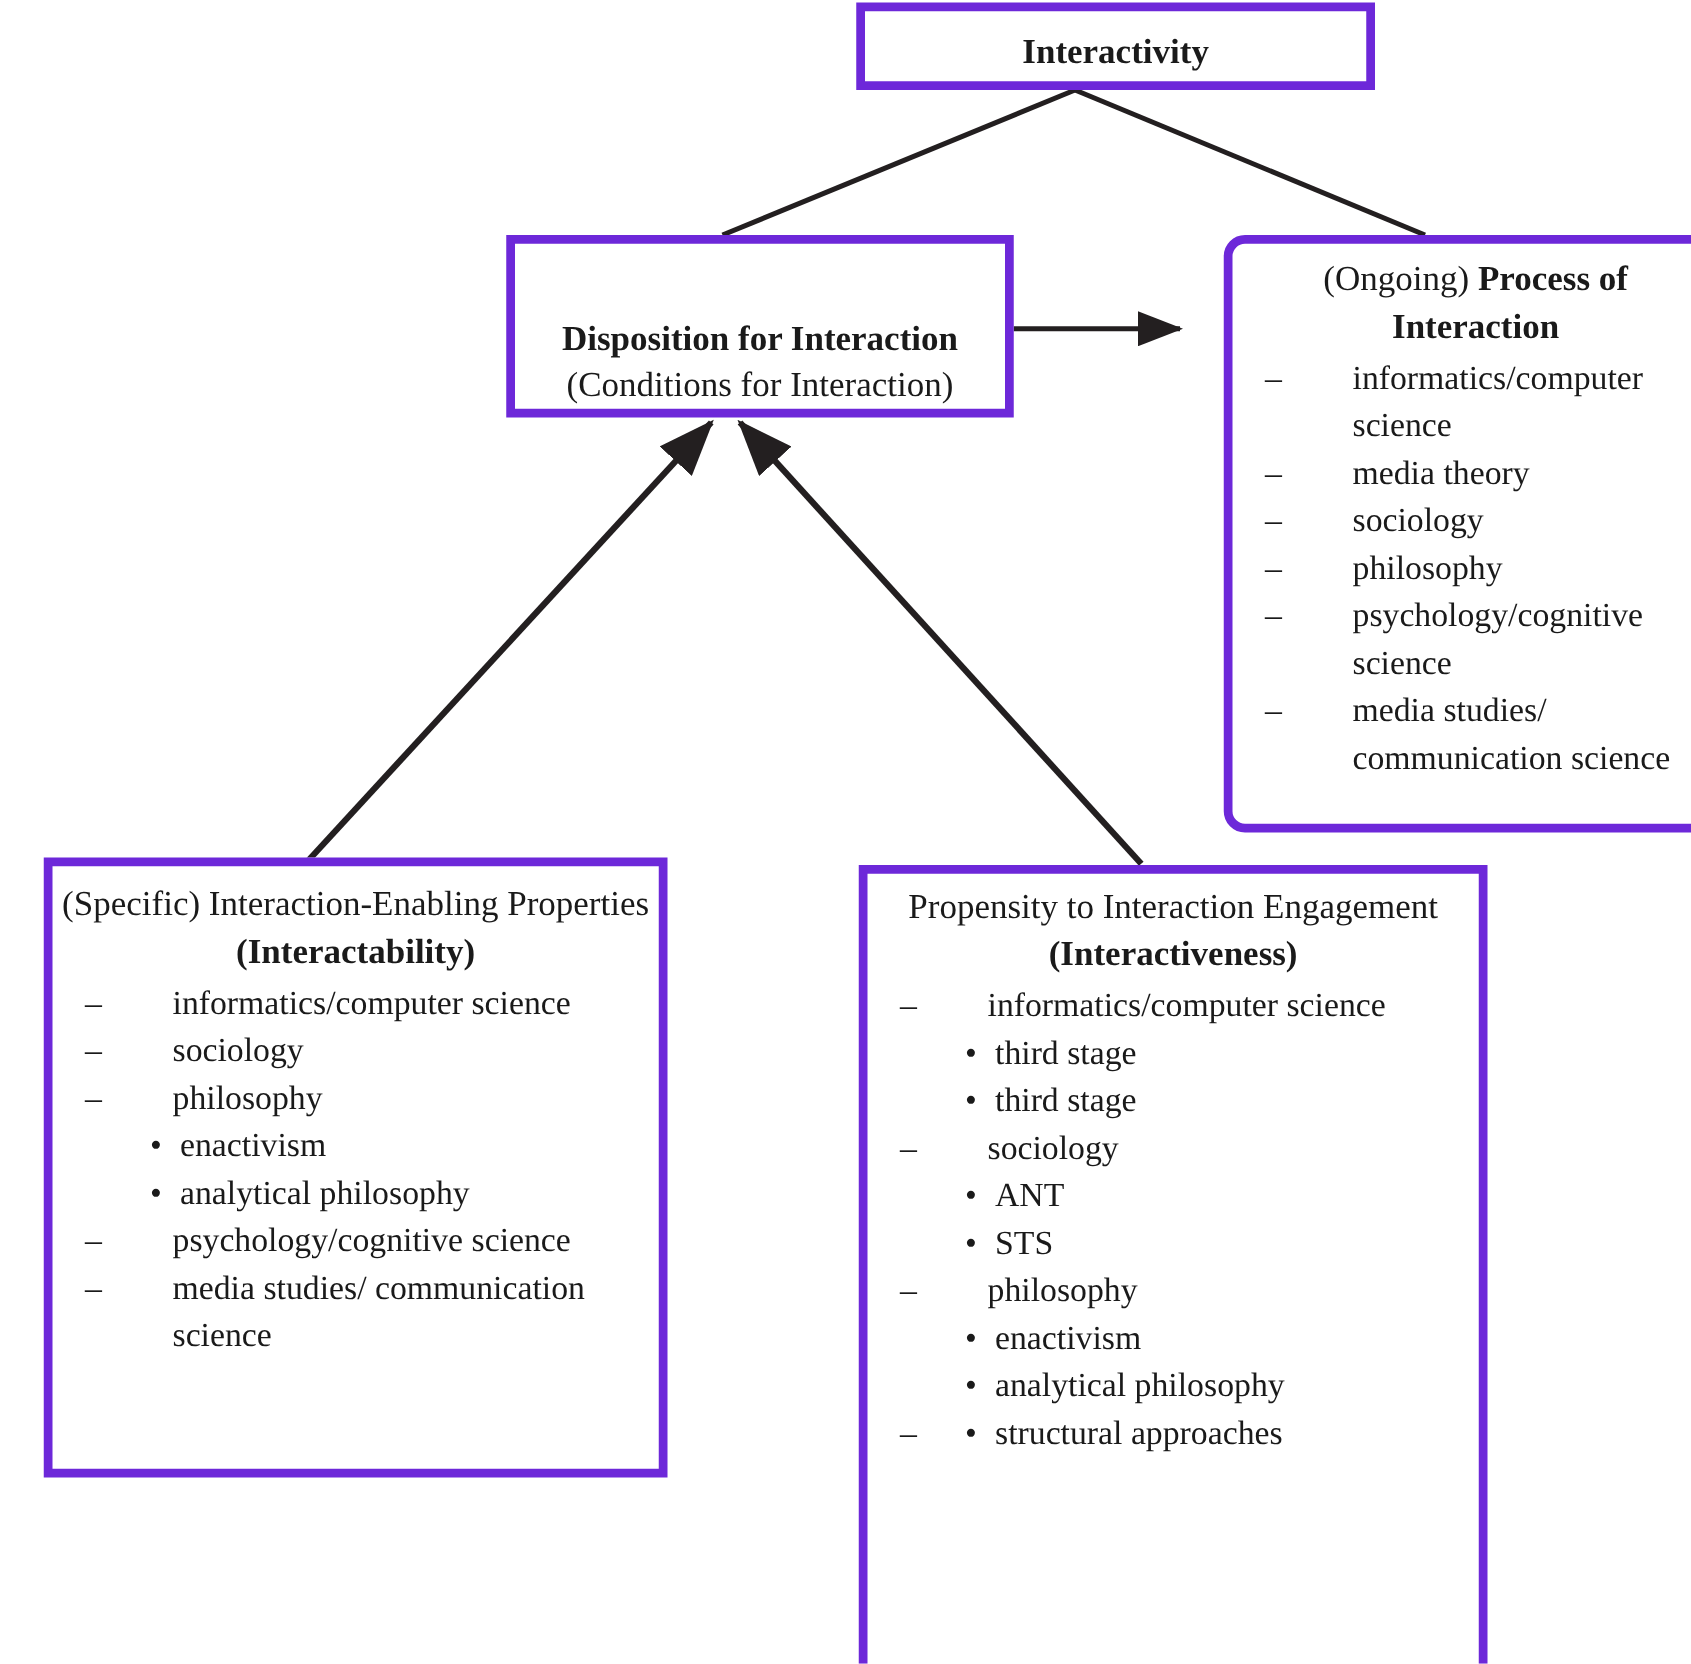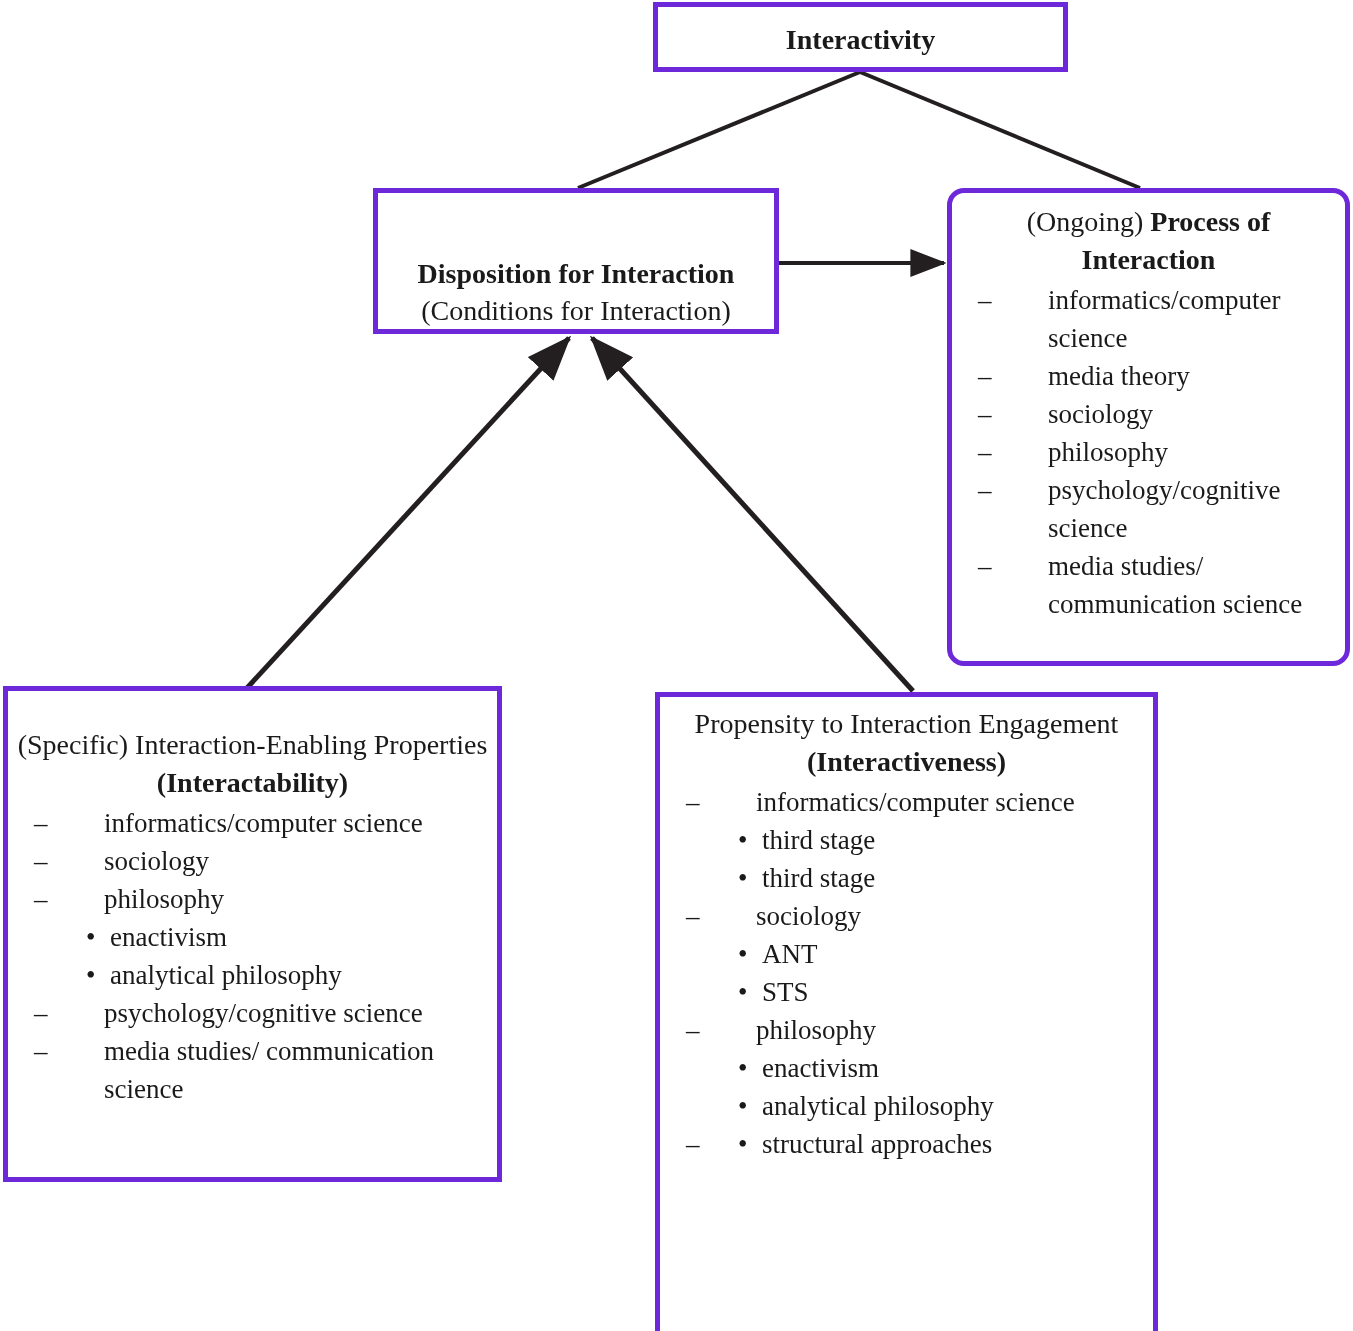--- a/index.html
+++ b/index.html
@@ -11,23 +11,24 @@
     position: relative;
     width: 1353px;
     height: 1331px;
     background: #ffffff;
     font-family: "Liberation Serif", "DejaVu Serif", serif;
     color: #1a1a1a;
     overflow: hidden;
   }
   .box {
     position: absolute;
-    border: 5px solid #6d28d9;
+    border: 7px solid #6d28d9;
     background: #ffffff;
     box-sizing: border-box;
+    margin-left: 32px;
   }
   .box-title {
     text-align: center;
     font-size: 28px;
     line-height: 38px;
     padding: 0 6px;
   }
   .title-strong { font-weight: bold; }
   #box-interactivity {
     left: 653px; top: 2px; width: 415px; height: 70px;
@@ -45,21 +46,21 @@
   #box-disposition .box-title {
     line-height: 37px;
   }
   #box-process {
     left: 947px; top: 188px; width: 403px; height: 478px;
     padding-top: 10px;
     border-radius: 17px;
   }
   #box-interactability {
     left: 3px; top: 686px; width: 499px; height: 496px;
-    padding-top: 35px;
+    padding-top: 12px;
   }
   #box-interactiveness {
     left: 655px; top: 692px; width: 503px; height: 768px;
     padding-top: 8px;
   }
   .list {
     margin: 2px 0 0 0;
     padding: 0;
     list-style: none;
     font-size: 27px;

